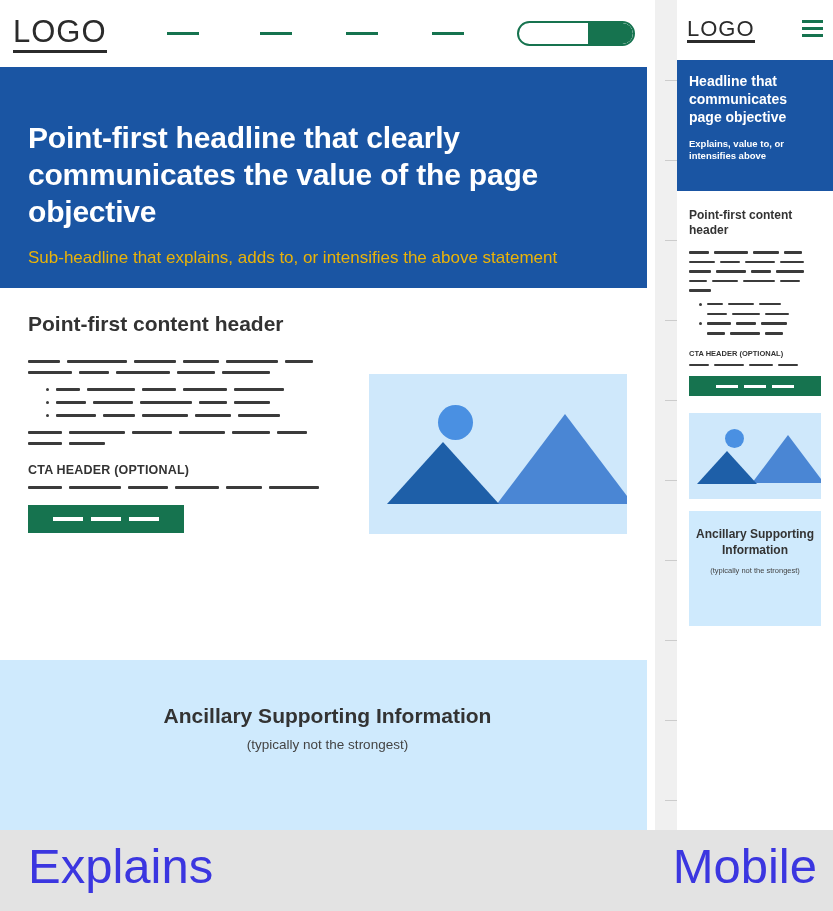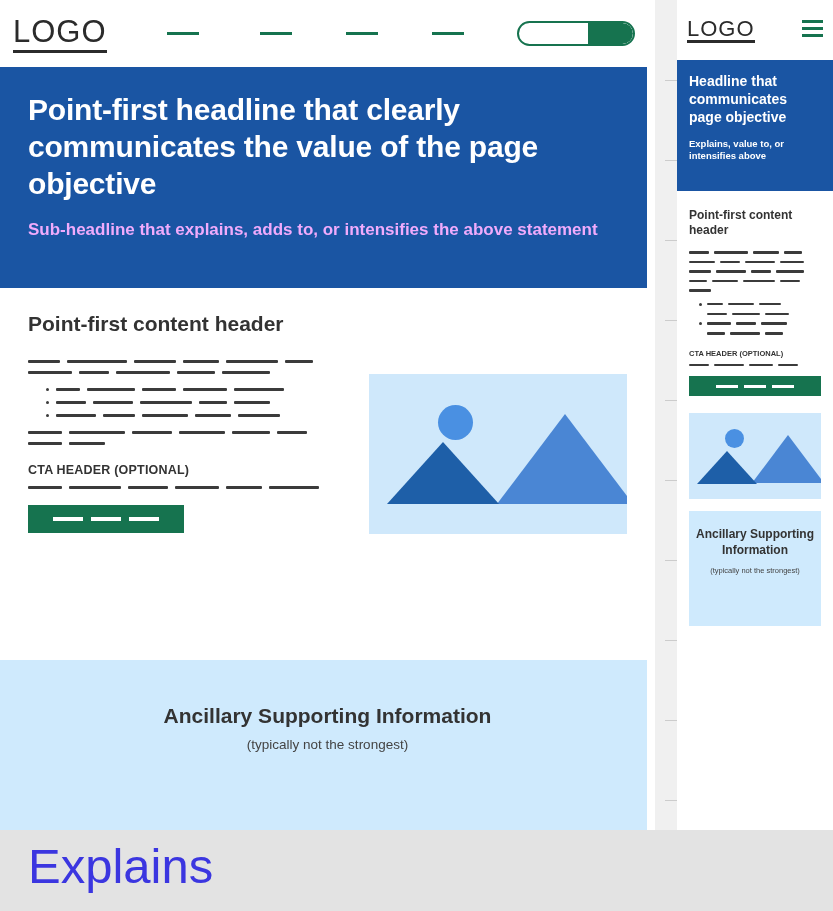--- a/index.html
+++ b/index.html
@@ -64,26 +64,27 @@
     background: #1a55a3;
     padding: 24px 28px 30px 28px;
     height: 221px;
   }
   .d-hero h1 {
     color: #ffffff;
     font-size: 30px;
     line-height: 1.24;
     font-weight: bold;
     letter-spacing: -0.2px;
+    margin-top: 28px;
   }
   .d-hero h2 {
-    color: #f0abfc;
+    color: #eab308;
     font-size: 17px;
     line-height: 1.35;
-    font-weight: bold;
+    font-weight: normal;
     margin-top: 16px;
   }
 
   .d-body {
     position: relative;
     height: 372px;
     background: #ffffff;
     padding: 24px 28px 0 28px;
   }
   .d-body h3 {
@@ -442,15 +443,16 @@
         <div class="m-footer">
           <h4>Ancillary Supporting Information</h4>
           <p>(typically not the strongest)</p>
         </div>
       </div>
     </div>
   </div>
 
   <div class="caption-bar">
     <div class="caption cap-desktop">Explains</div>
+    <div class="caption cap-mobile">Mobile</div>
   </div>
 
 </div>
 
 </body></html>

